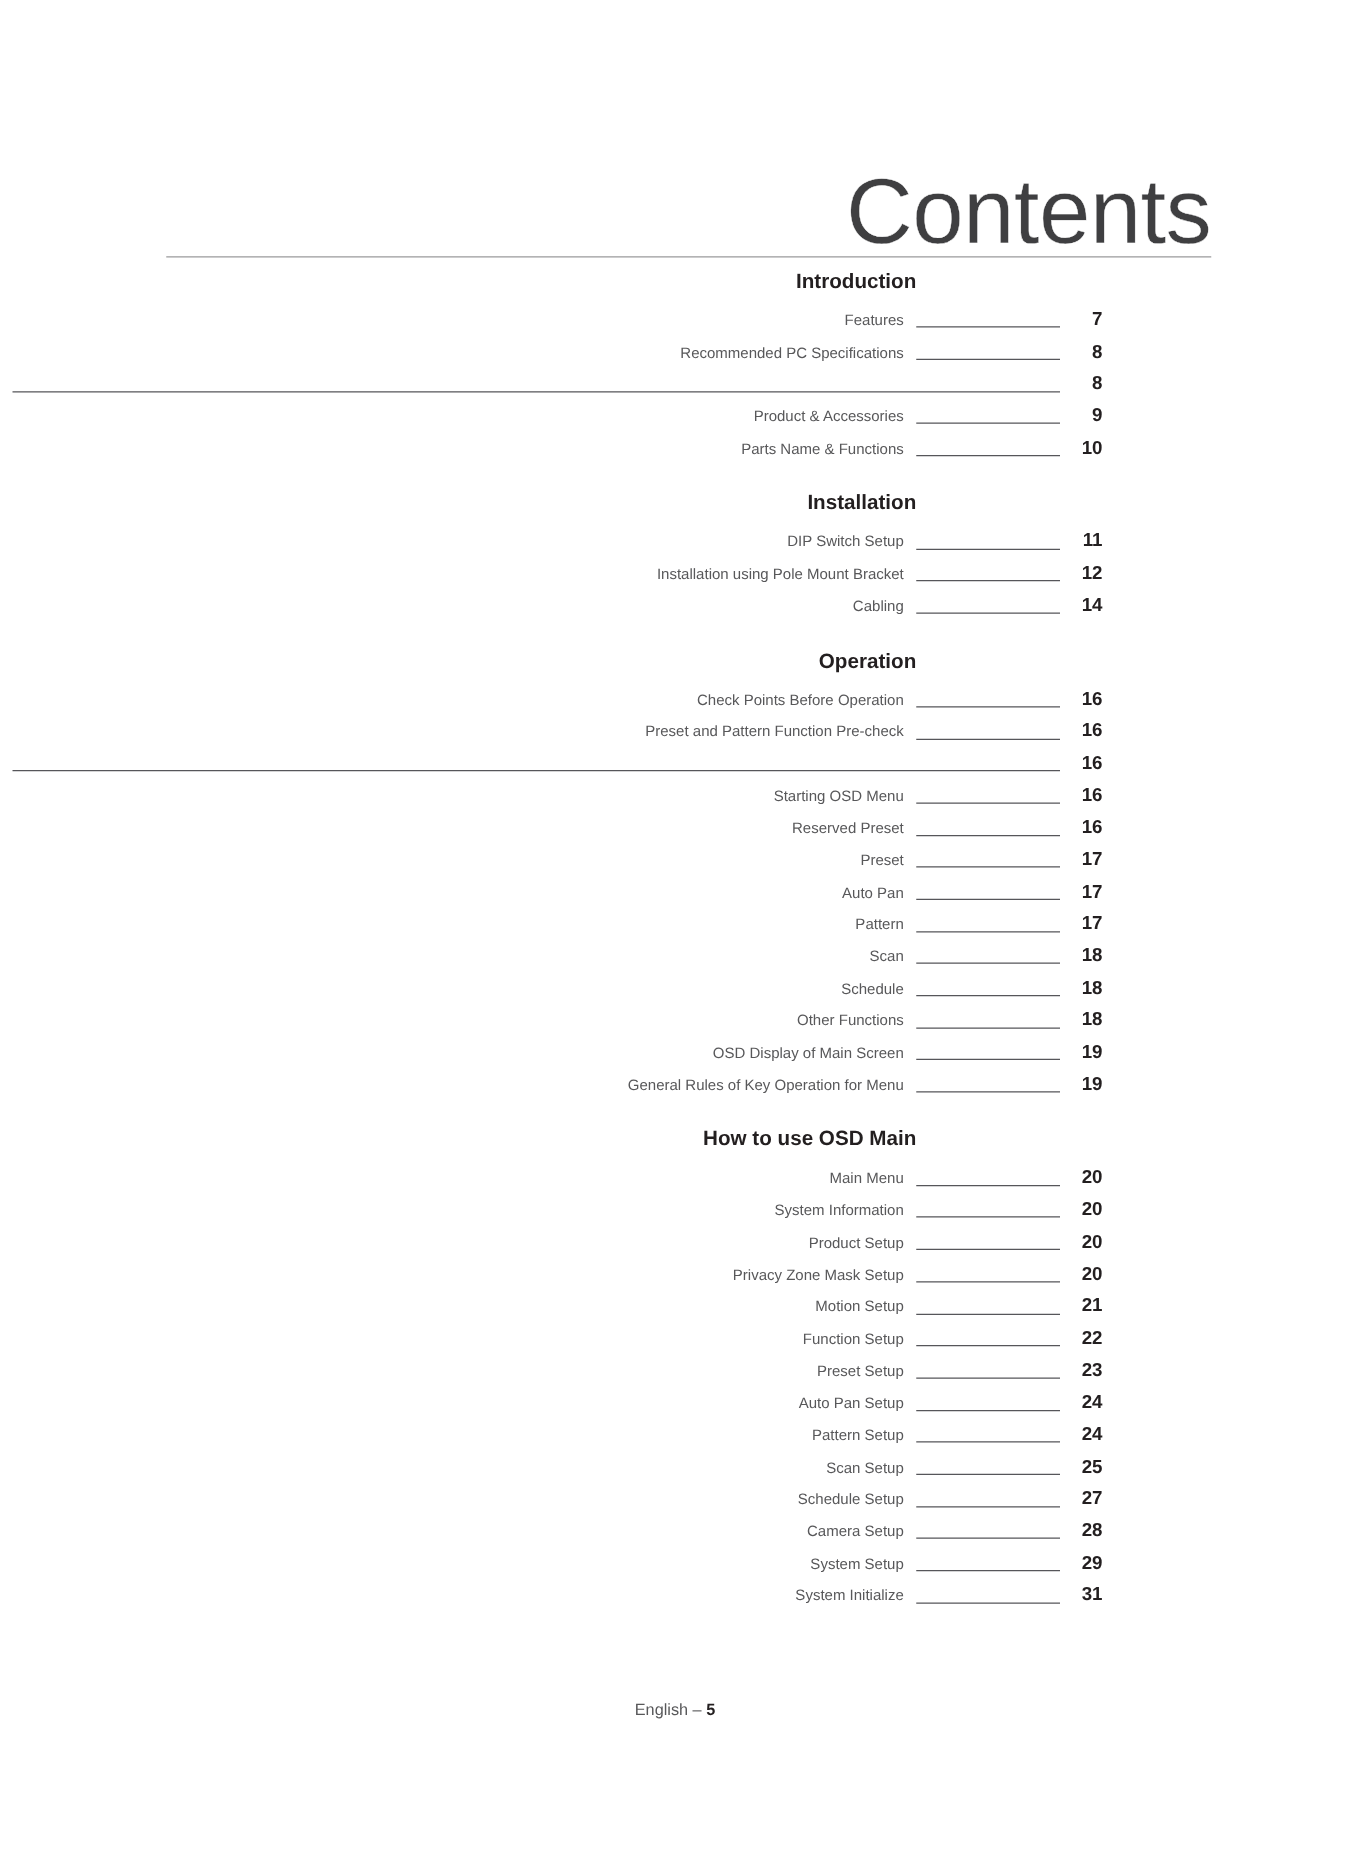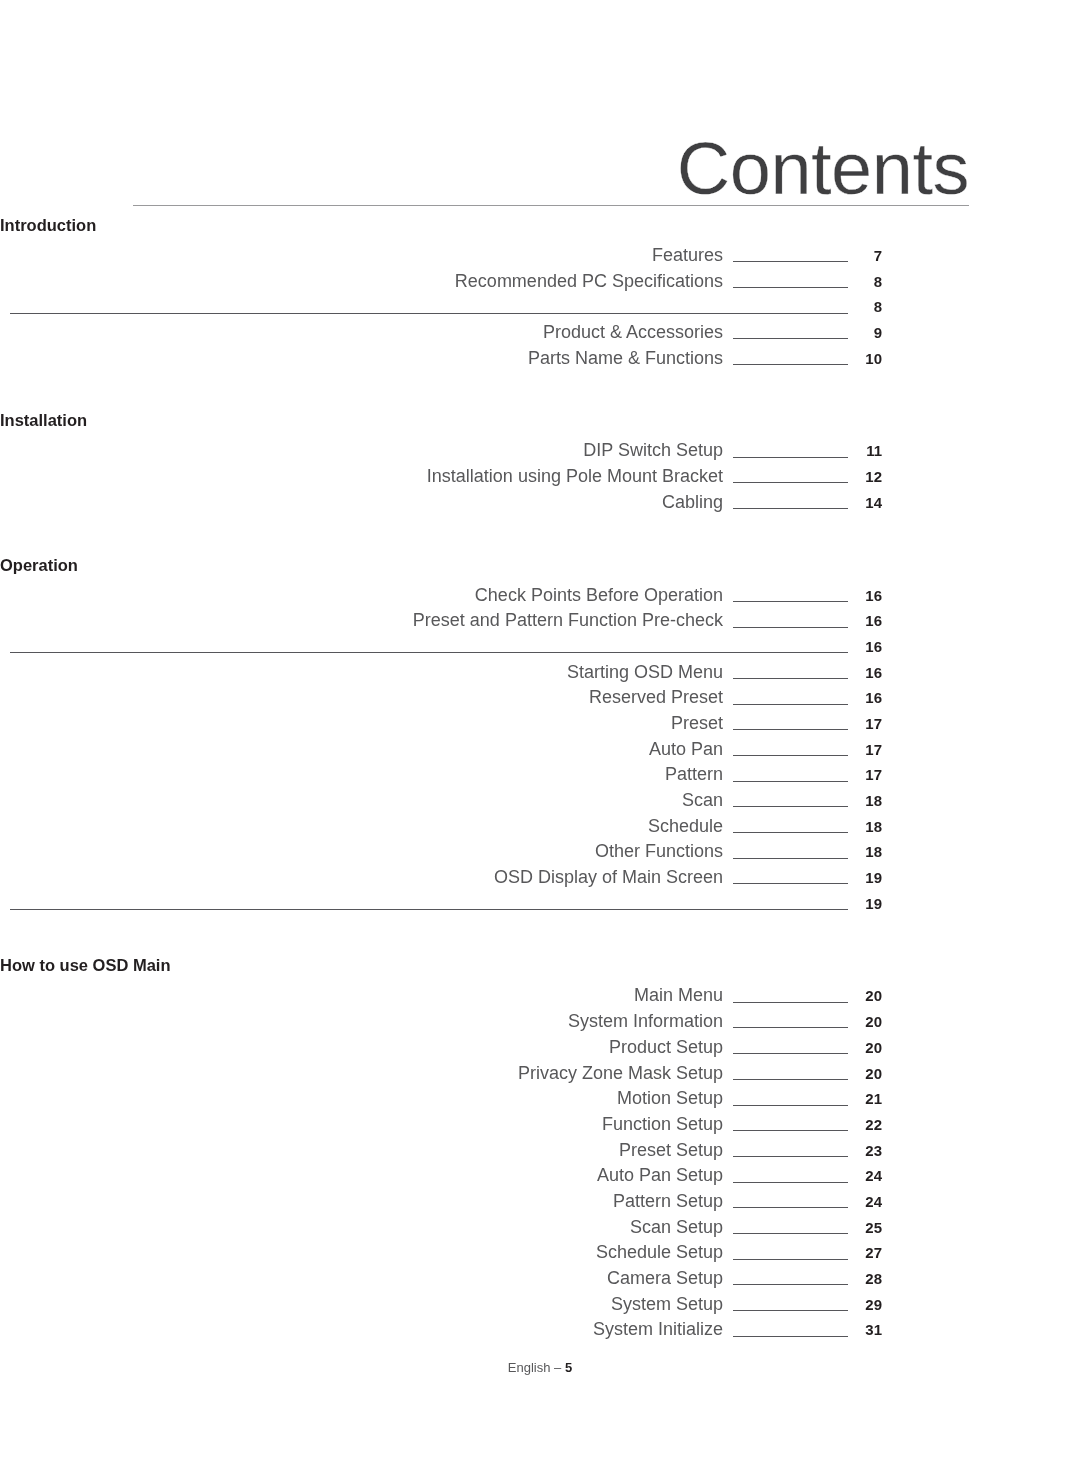--- a/index.html
+++ b/index.html
@@ -50,25 +50,25 @@
     position: absolute;
     left: 0;
     top: 214px;
     width: 1080px;
   }
   .section {
     margin: 0;
     padding: 0;
   }
   .section + .section {
-    margin-top: 38px;
+    margin-top: 20px;
   }
   .section-header {
     width: 733px;
-    text-align: left;
+    text-align: right;
     font-size: 16.5px;
     font-weight: bold;
     color: #231f20;
     line-height: 22px;
     padding-bottom: 7px;
     white-space: nowrap;
   }
   .entries {
     list-style: none;
     margin: 0;
@@ -77,21 +77,21 @@
   .entry {
     display: flex;
     align-items: baseline;
     height: 25.7px;
     line-height: 25.7px;
   }
   .entry-title {
     width: 723px;
     flex: 0 0 723px;
     text-align: right;
-    font-size: 18px;
+    font-size: 12px;
     color: #58585a;
     white-space: nowrap;
     overflow: visible;
   }
   .entry-leader {
     flex: 1 1 auto;
     position: relative;
     margin: 0 0 0 10px;
     height: 1px;
     align-self: center;
@@ -248,20 +248,21 @@
           <span class="entry-title">Other Functions</span>
           <span class="entry-leader"></span>
           <span class="entry-page">18</span>
         </li>
         <li class="entry">
           <span class="entry-title">OSD Display of Main Screen</span>
           <span class="entry-leader"></span>
           <span class="entry-page">19</span>
         </li>
         <li class="entry">
+          <span class="entry-title">General Rules of Key Operation for Menu</span>
           <span class="entry-leader"></span>
           <span class="entry-page">19</span>
         </li>
       </ul>
     </div>
     <div class="section">
       <div class="section-header">How to use OSD Main</div>
       <ul class="entries">
         <li class="entry">
           <span class="entry-title">Main Menu</span>

